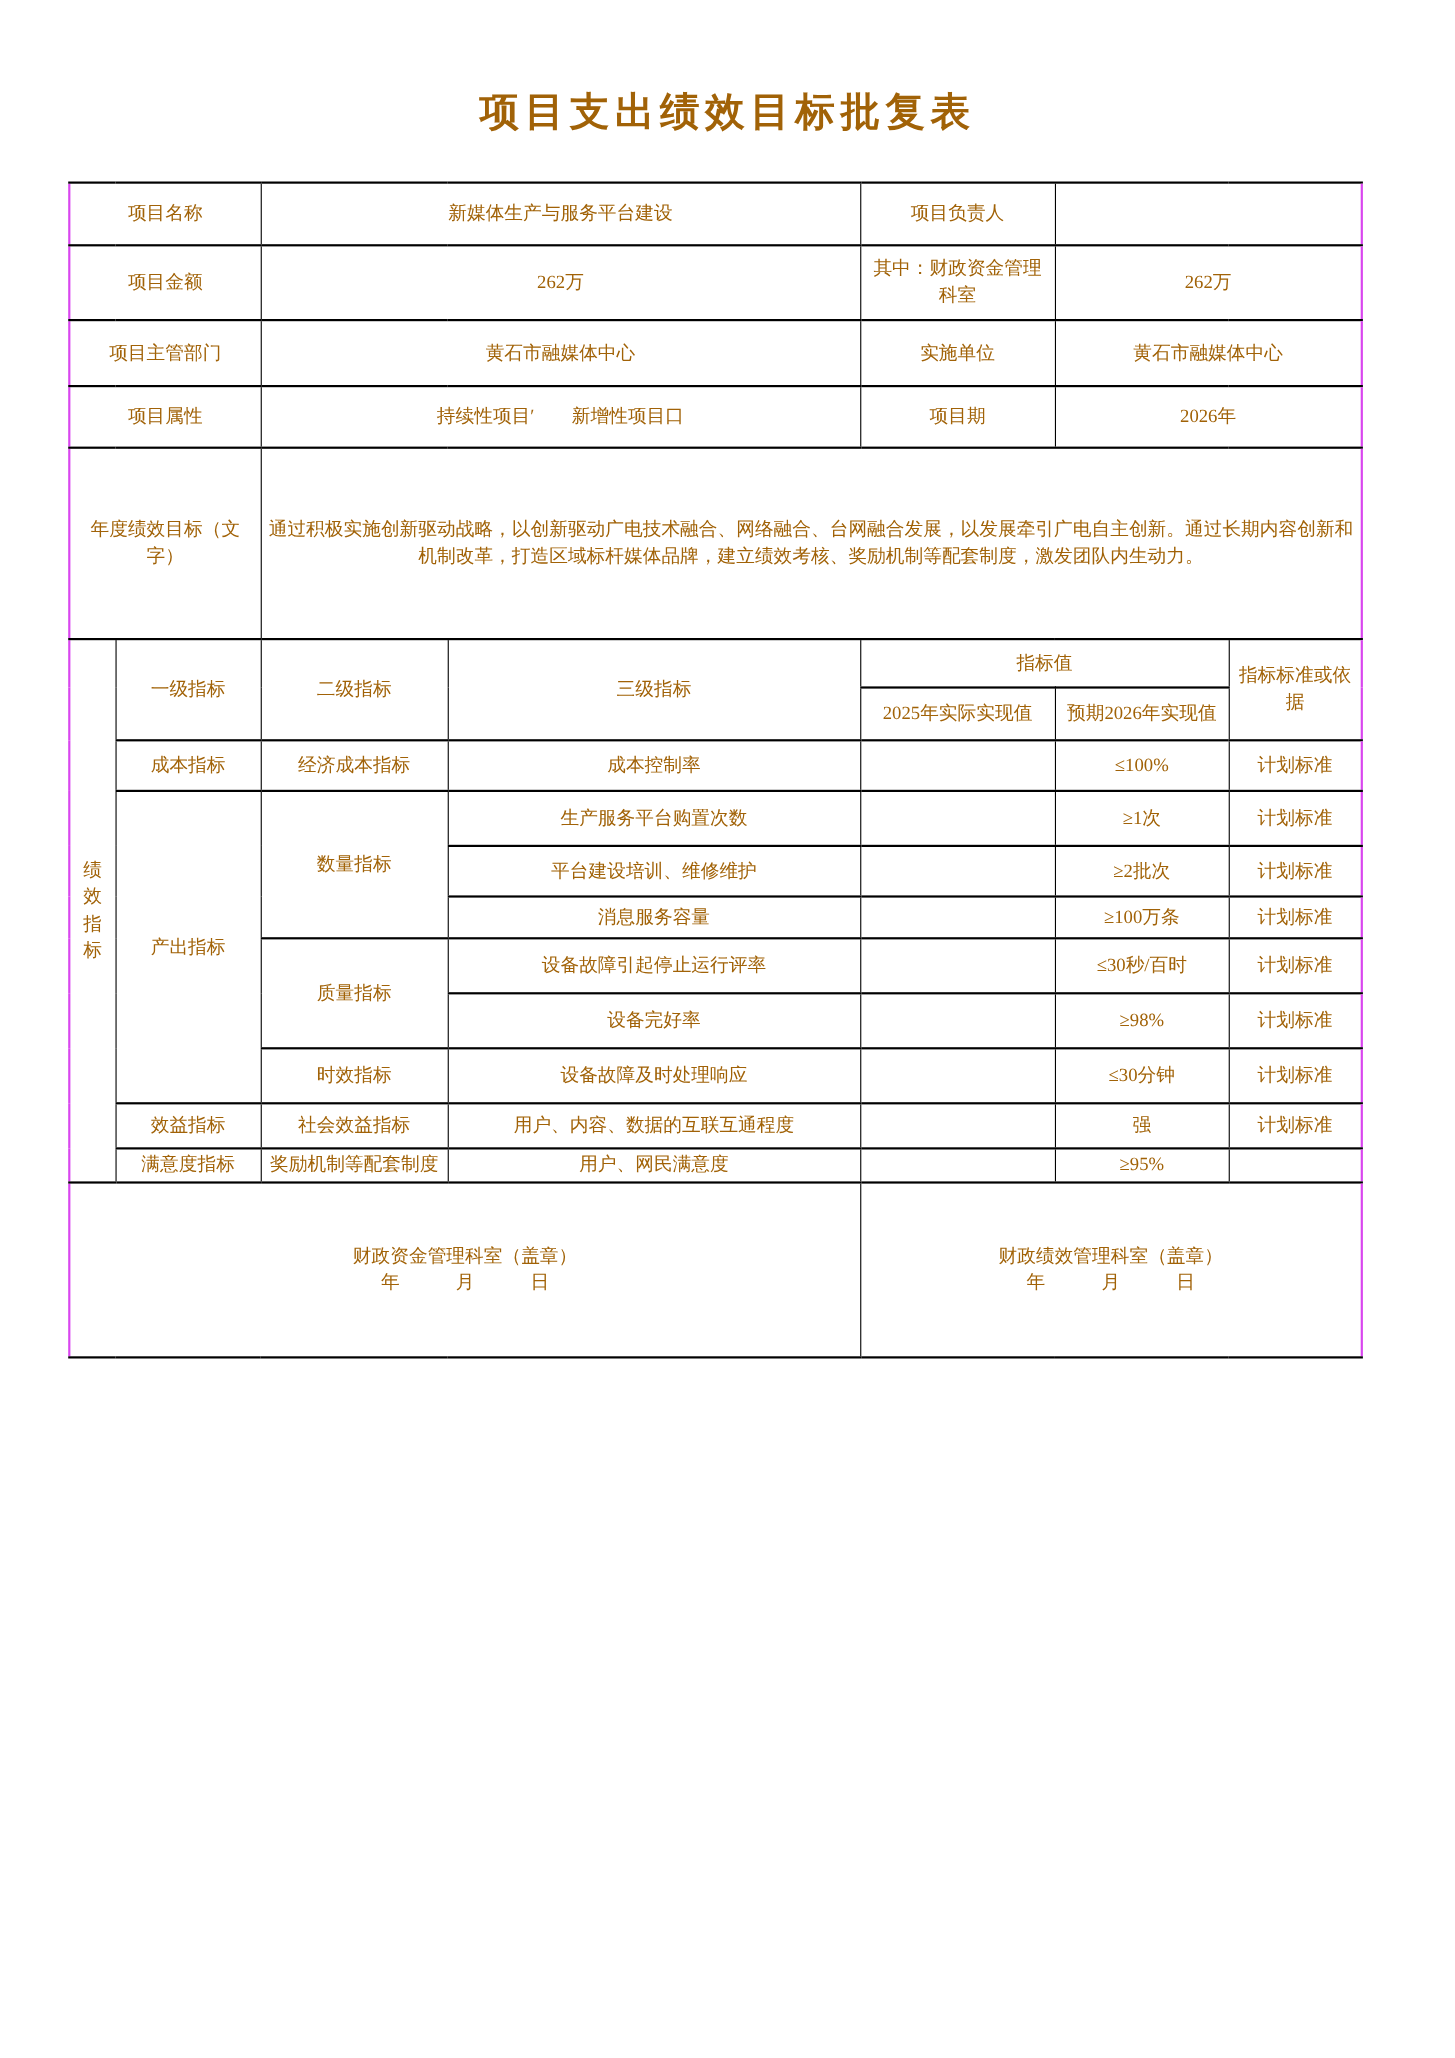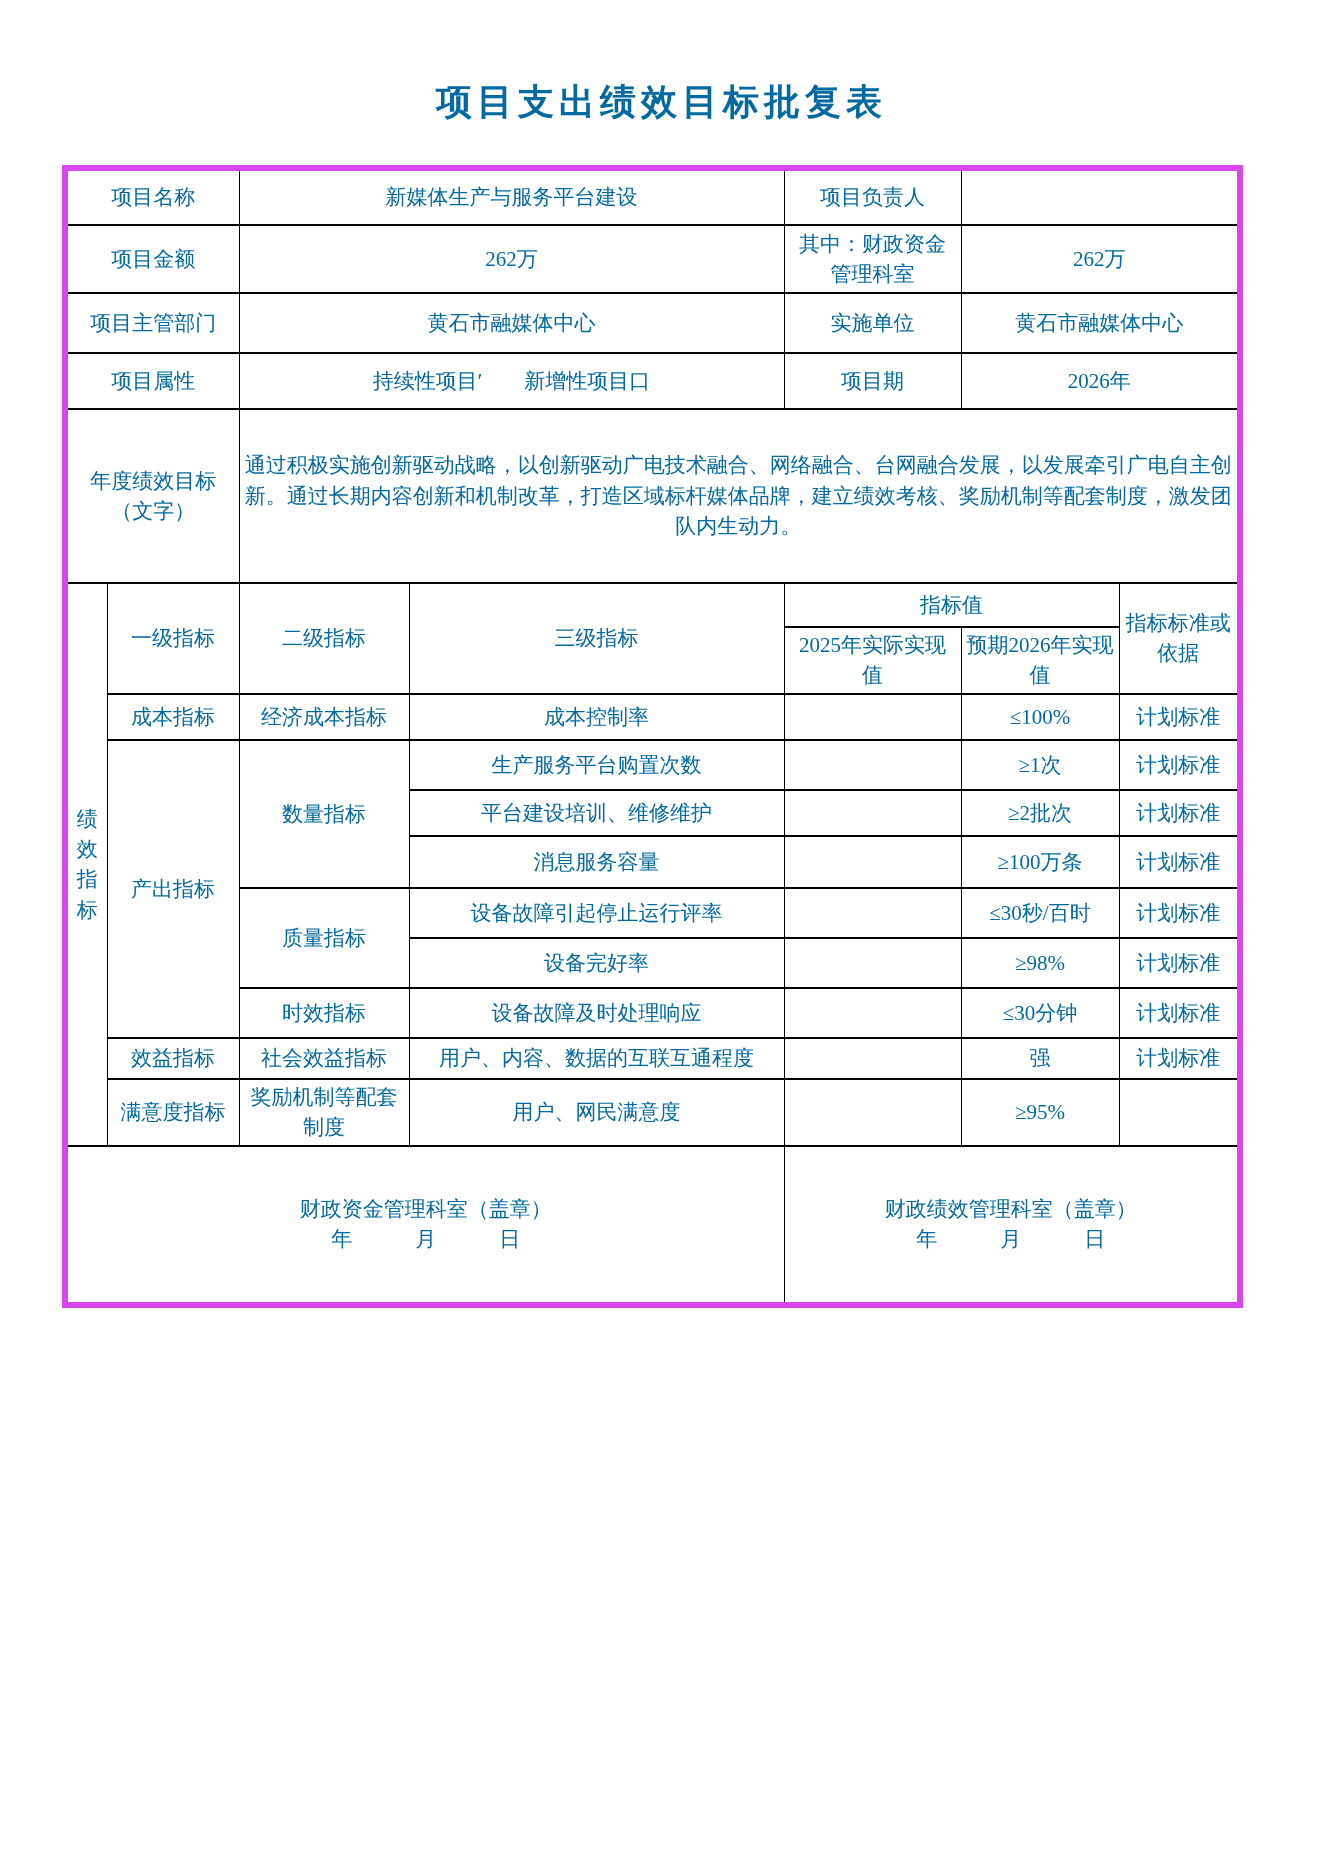--- a/index.html
+++ b/index.html
@@ -2,21 +2,21 @@
 <html lang="zh"><head>
 <meta charset="utf-8">
 <style>
   html,body{margin:0;padding:0;background:#fff;}
   .doc{
     position:relative;
     width:1323px;
     height:1871px;
     background:#ffffff;
     font-family:"Liberation Serif","DejaVu Serif",serif;
-    color:#0369a1;
+    color:#a16207;
     overflow:hidden;
   }
   .title{
     padding-top:84px;
     text-align:center;
     font-size:36px;
     font-weight:bold;
     letter-spacing:5px;
     line-height:1;
   }
@@ -24,22 +24,22 @@
     margin-top:7px;
     text-align:center;
     font-size:17px;
     letter-spacing:1px;
   }
   table.form{
     border-collapse:collapse;
     table-layout:fixed;
     width:1175px;
     margin:45px 0 0 62px;
-    border:6px solid #d946ef;
-    font-size:21px;
+    border:2px solid #d946ef;
+    font-size:17px;
   }
   table.form td{
     border-top:2px solid #000;
     border-bottom:2px solid #000;
     border-left:1px solid #000;
     border-right:1px solid #000;
     text-align:center;
     vertical-align:middle;
     padding:2px 5px;
     line-height:1.45;
@@ -138,21 +138,21 @@
       <td></td>
       <td>≥1次</td>
       <td>计划标准</td>
     </tr>
     <tr style="height:46px">
       <td>平台建设培训、维修维护</td>
       <td></td>
       <td>≥2批次</td>
       <td>计划标准</td>
     </tr>
-    <tr style="height:52px">
+    <tr style="height:38px">
       <td>消息服务容量</td>
       <td></td>
       <td>≥100万条</td>
       <td>计划标准</td>
     </tr>
     <tr style="height:50px">
       <td rowspan="2">质量指标</td>
       <td>设备故障引起停止运行评率</td>
       <td></td>
       <td>≤30秒/百时</td>

